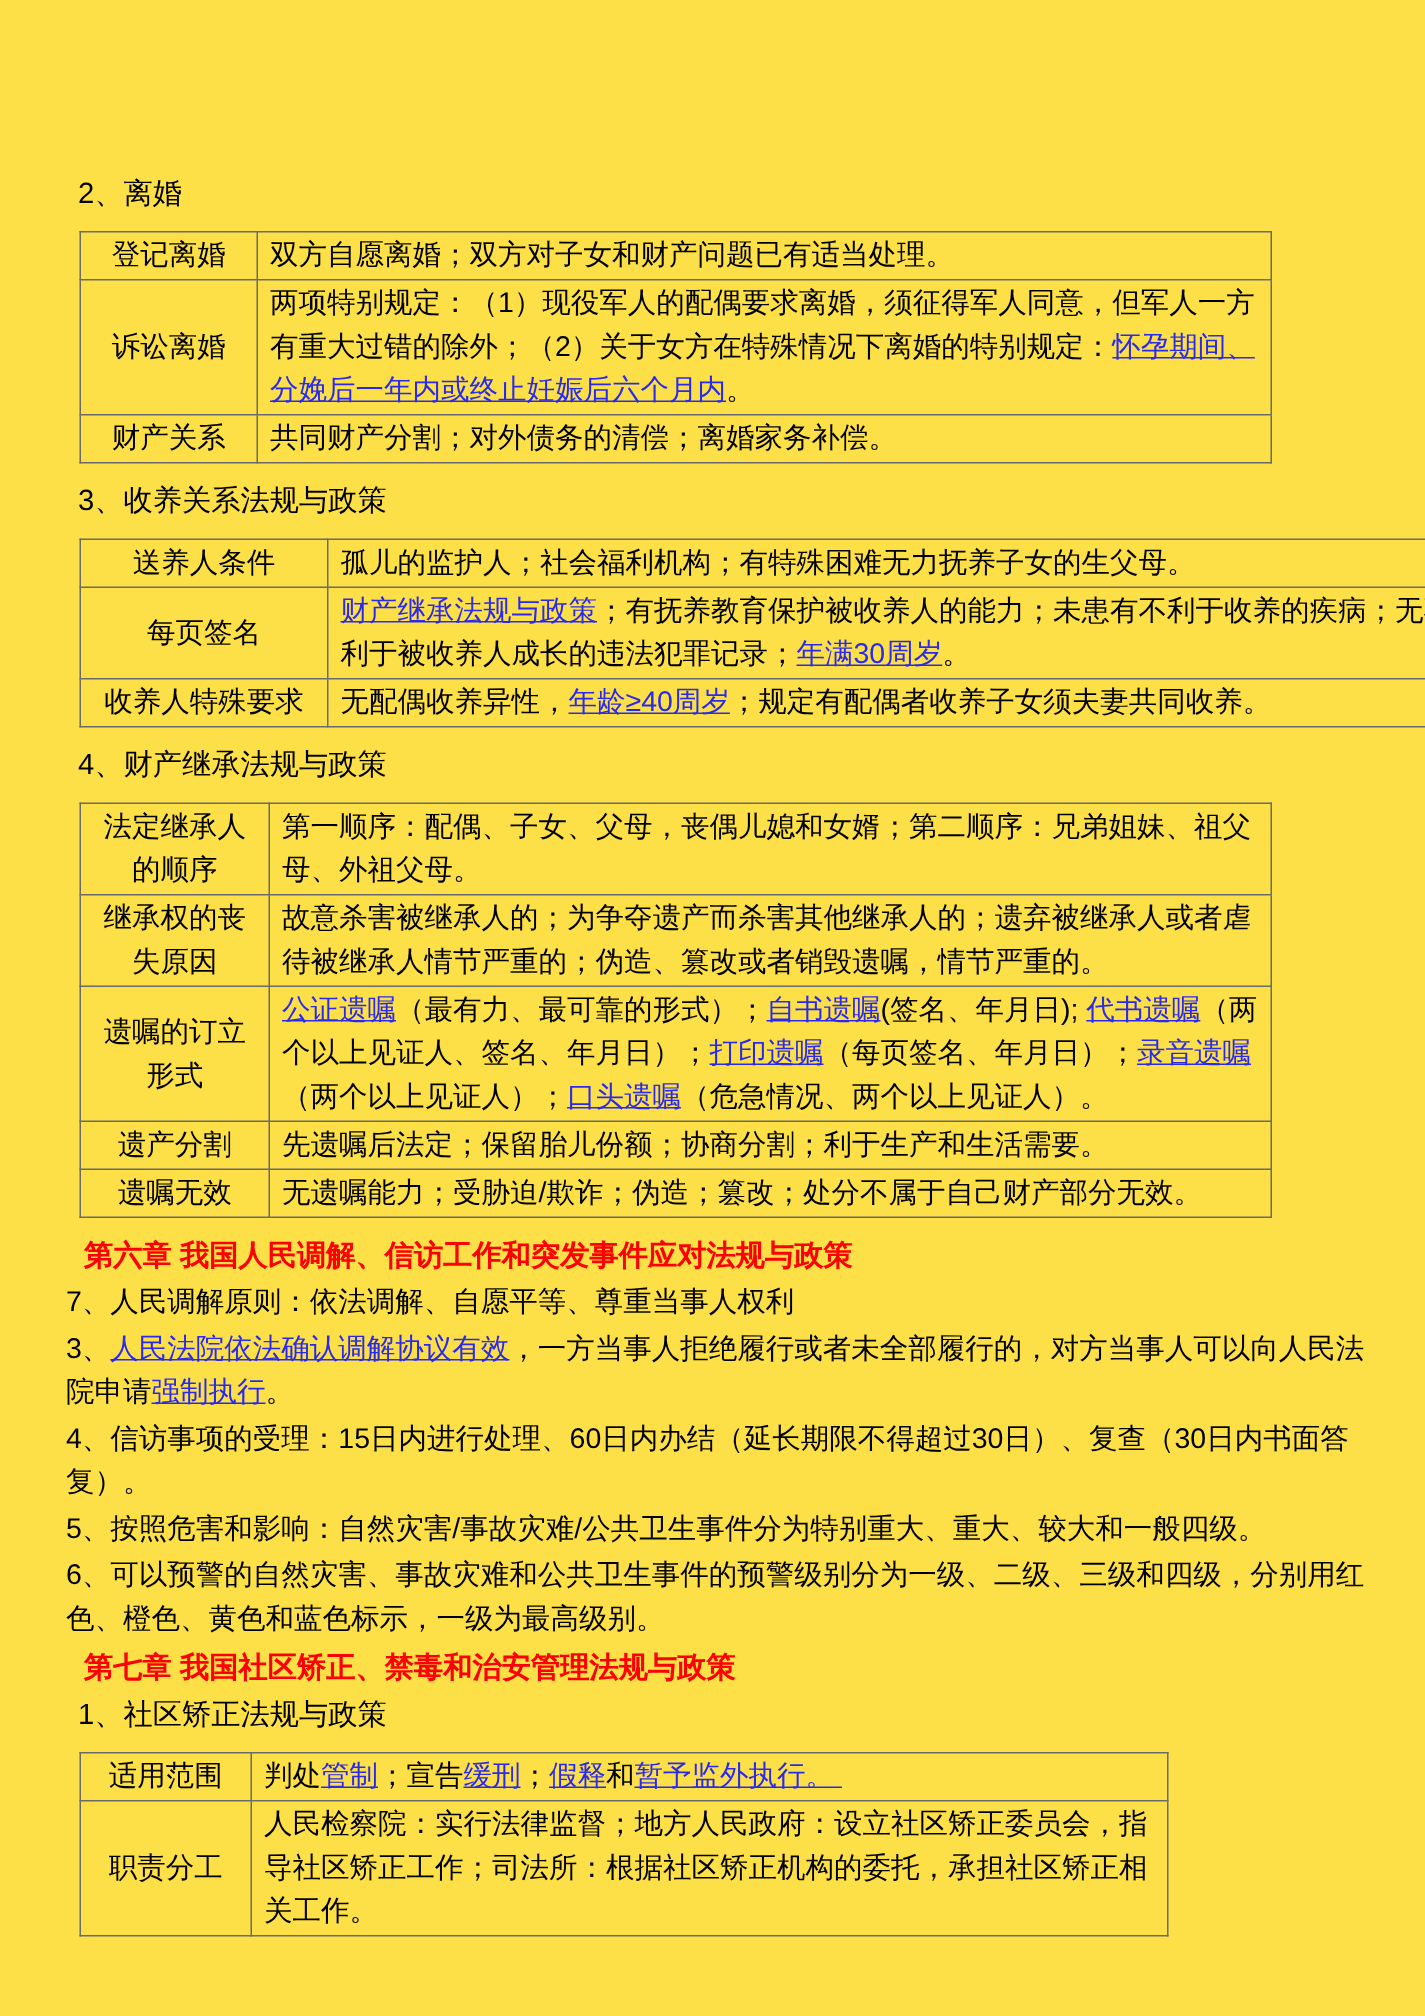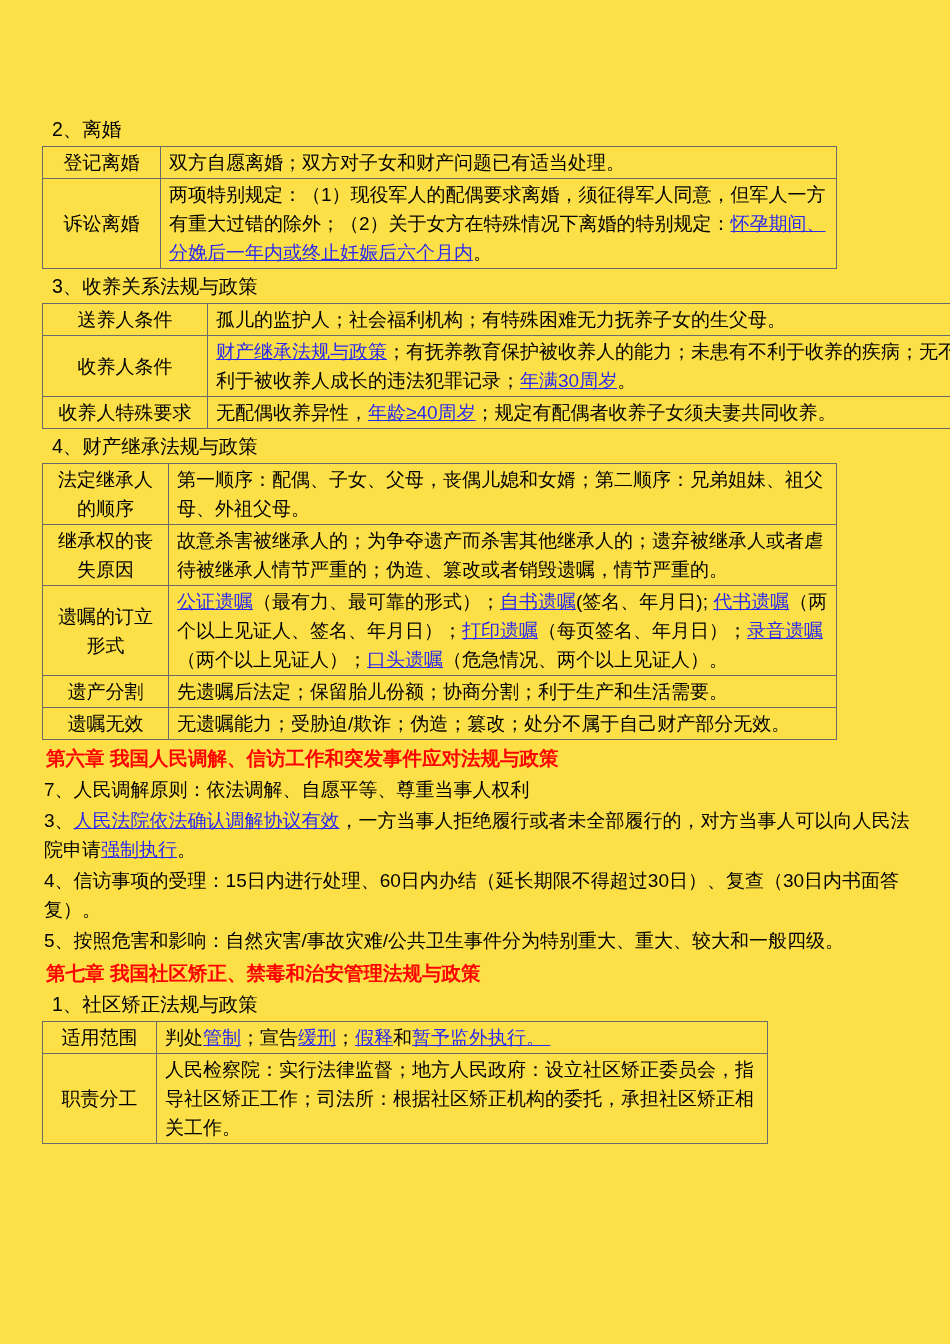--- a/index.html
+++ b/index.html
@@ -14,26 +14,26 @@
     color:#000000;
   }
   .sub-heading {
     font-size:19.5px; line-height:28px;
     margin:3px 0 3px 10px;
     color:#000000;
   }
   .chapter-heading {
     font-size:19.5px; line-height:28px; font-weight:bold;
     color:var(--heading-red,#fe0000);
-    margin:4px 0 3px 4px;
+    margin:4px 0 3px 14px;
   }
   table.doc-table {
     border-collapse:collapse;
     table-layout:fixed;
-    margin:0;
+    margin:11px;
   }
   table.doc-table td {
     border:1px solid var(--border-col,#6b6b6b);
     font-size:19px; line-height:29px;
     padding:1px 8px;
     vertical-align:middle;
     word-break:break-all;
   }
   td.label-cell { text-align:center; padding:1px 2px; }
   .w-divorce { width:795px; }
@@ -63,36 +63,40 @@
       </colgroup>
     <tbody>
         <tr>
       <td class="label-cell">登记离婚</td>
       <td><span>双方自愿离婚；双方对子女和财产问题已有适当处理。</span></td>
     </tr>
     <tr>
       <td class="label-cell">诉讼离婚</td>
       <td><span>两项特别规定：（1）现役军人的配偶要求离婚，须征得军人同意，但军人一方有重大过错的除外；（2）关于女方在特殊情况下离婚的特别规定：</span><span class="doc-link">怀孕期间、分娩后一年内或终止妊娠后六个月内</span><span>。</span></td>
     </tr>
+    <tr>
+      <td class="label-cell">财产关系</td>
+      <td><span>共同财产分割；对外债务的清偿；离婚家务补偿。</span></td>
+    </tr>
   </tbody>
     </table>
 
   <div class="sub-heading">3、收养关系法规与政策</div>
   <table class="doc-table w-adoption">
     <colgroup>
         <col style="width:165px">
         <col>
       </colgroup>
     <tbody>
         <tr>
       <td class="label-cell">送养人条件</td>
       <td><span>孤儿的监护人；社会福利机构；有特殊困难无力抚养子女的生父母。</span></td>
     </tr>
     <tr>
-      <td class="label-cell">收养人条件</td>
+      <td class="label-cell">每页签名</td>
       <td><span class="doc-link">财产继承法规与政策</span><span>；有抚养教育保护被收养人的能力；未患有不利于收养的疾病；无不利于被收养人成长的违法犯罪记录；</span><span class="doc-link">年满30周岁</span><span>。</span></td>
     </tr>
     <tr>
       <td class="label-cell">收养人特殊要求</td>
       <td><span>无配偶收养异性，</span><span class="doc-link">年龄≥40周岁</span><span>；规定有配偶者收养子女须夫妻共同收养。</span></td>
     </tr>
   </tbody>
     </table>
 
   <div class="sub-heading">4、财产继承法规与政策</div>
@@ -123,20 +127,21 @@
       <td><span>无遗嘱能力；受胁迫/欺诈；伪造；篡改；处分不属于自己财产部分无效。</span></td>
     </tr>
   </tbody>
     </table>
 
   <div class="chapter-heading">第六章 我国人民调解、信访工作和突发事件应对法规与政策</div>
   <div class="para"><span>7、人民调解原则：依法调解、自愿平等、尊重当事人权利</span></div>
   <div class="para"><span>3、</span><span class="doc-link">人民法院依法确认调解协议有效</span><span>，一方当事人拒绝履行或者未全部履行的，对方当事人可以向人民法院申请</span><span class="doc-link">强制执行</span><span>。</span></div>
   <div class="para"><span>4、信访事项的受理：15日内进行处理、60日内办结（延长期限不得超过30日）、复查（30日内书面答复）。</span></div>
   <div class="para"><span>5、按照危害和影响：自然灾害/事故灾难/公共卫生事件分为特别重大、重大、较大和一般四级。</span></div>
+  <div class="para"><span>6、可以预警的自然灾害、事故灾难和公共卫生事件的预警级别分为一级、二级、三级和四级，分别用红色、橙色、黄色和蓝色标示，一级为最高级别。</span></div>
 
   <div class="chapter-heading">第七章 我国社区矫正、禁毒和治安管理法规与政策</div>
   <div class="sub-heading">1、社区矫正法规与政策</div>
   <table class="doc-table w-correct">
     <colgroup>
         <col style="width:114px">
         <col>
       </colgroup>
     <tbody>
         <tr>

